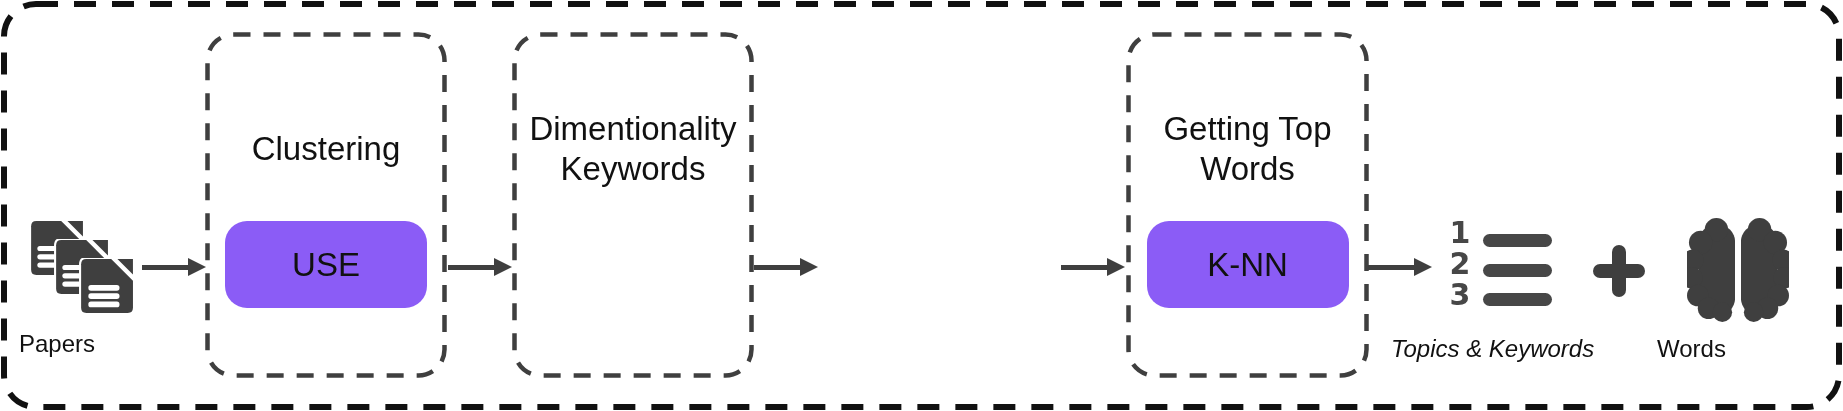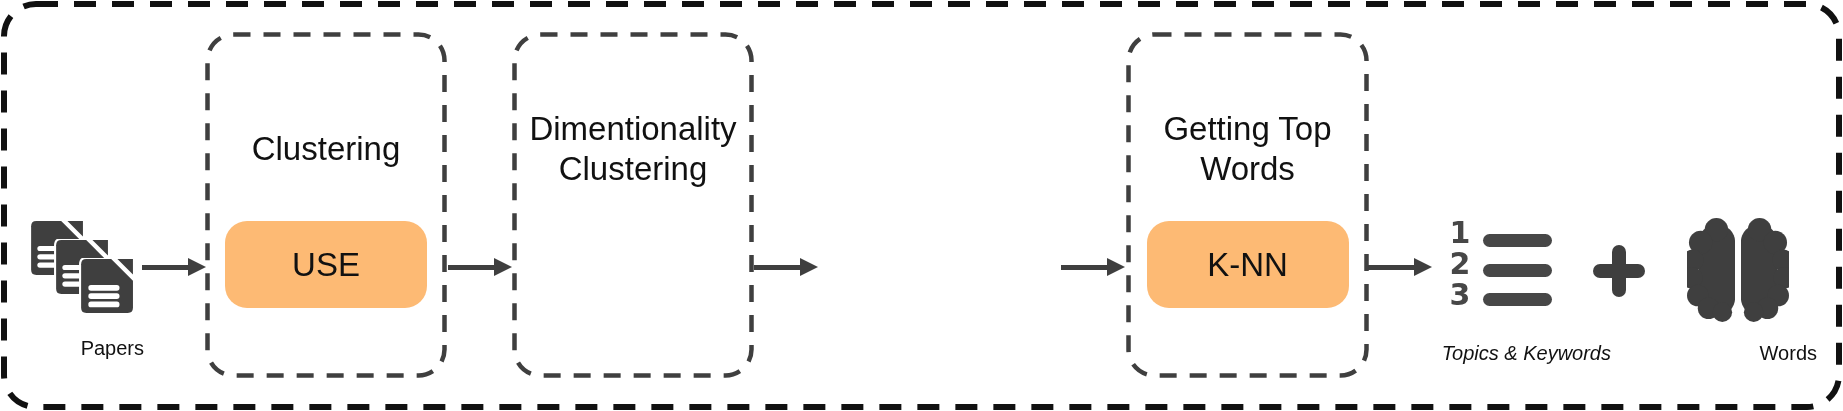--- a/index.html
+++ b/index.html
@@ -38,21 +38,21 @@
     line-height: 1.22;
     color: #111111;
   }
   .method-btn {
     position: absolute;
     left: 50%;
     transform: translateX(-50%);
     top: 189px;
     width: 202px;
     height: 87px;
-    background: #fdba74;
+    background: #8b5cf6;
     border-radius: 22px;
     display: flex;
     align-items: center;
     justify-content: center;
     font-size: 33px;
     color: #111111;
   }
 
   
   .arrow { position: absolute; top: 253px; width: 64px; height: 28px; }
@@ -64,25 +64,24 @@
     position: absolute; left: 46px; top: 5px;
     width: 0; height: 0;
     border-left: 18px solid #3f3f3f;
     border-top: 9px solid transparent;
     border-bottom: 9px solid transparent;
   }
 
   
   .caption {
     position: absolute;
-    text-align: right;
-    font-size: 20px;
+    text-align: left;
+    font-size: 24px;
     color: #111111;
     white-space: nowrap;
-    margin-top: 7px;
   }
 
   
   .papers { position: absolute; left: 28px; top: 218px; width: 110px; height: 100px; }
   .papers svg { position: absolute; width: 56px; height: 56px; }
   .doc1 { left: 0px;  top: 2px; }
   .doc2 { left: 25px; top: 21px; }
   .doc3 { left: 50px; top: 40px; }
 
   
@@ -167,21 +166,21 @@
       <rect x="2.5" y="2.5" width="237" height="341" rx="26" ry="26" fill="none" stroke="#3f3f3f" stroke-width="4.5" stroke-dasharray="17 13"></rect>
     </svg>
     <div class="stage-title">Clustering</div>
     <div class="method-btn">USE</div>
   </div>
 
   <div class="stage" style="left:512px; width:242px;">
     <svg class="border-svg" viewBox="0 0 242 346" preserveAspectRatio="none">
       <rect x="2.5" y="2.5" width="237" height="341" rx="26" ry="26" fill="none" stroke="#3f3f3f" stroke-width="4.5" stroke-dasharray="17 13"></rect>
     </svg>
-    <div class="stage-title">Dimentionality Clustering</div>
+    <div class="stage-title">Dimentionality Keywords</div>
   </div>
 
 
   <div class="stage" style="left:1126px; width:243px;">
     <svg class="border-svg" viewBox="0 0 243 346" preserveAspectRatio="none">
       <rect x="2.5" y="2.5" width="238" height="341" rx="26" ry="26" fill="none" stroke="#3f3f3f" stroke-width="4.5" stroke-dasharray="17 13"></rect>
     </svg>
     <div class="stage-title" style="width:190px;">Getting Top Words</div>
     <div class="method-btn">K-NN</div>
   </div>

